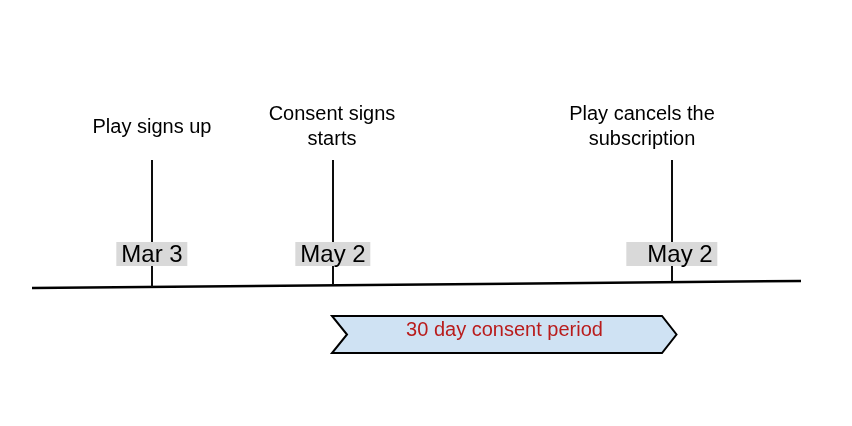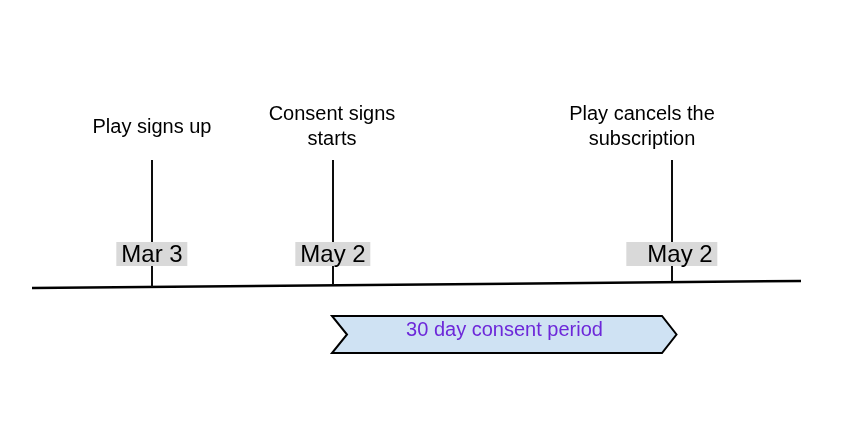--- a/index.html
+++ b/index.html
@@ -60,21 +60,21 @@
   .banner-label {
     position: absolute;
     left: 347px;
     top: 316px;
     width: 315px;
     height: 26px;
     display: flex;
     align-items: center;
     justify-content: center;
     font-size: 20px;
-    color: #6d28d9;
+    color: #b91c1c;
     z-index: 3;
     white-space: nowrap;
   }
   
   .ev1 .event-label { left: 62px; }
   .ev1 .tick        { left: 151px; height: 127px; }
   .ev1 .date-badge  { left: 152px; }
   .ev2 .event-label { left: 242px; }
   .ev2 .tick        { left: 332px; height: 125px; }
   .ev2 .date-badge  { left: 333px; }

